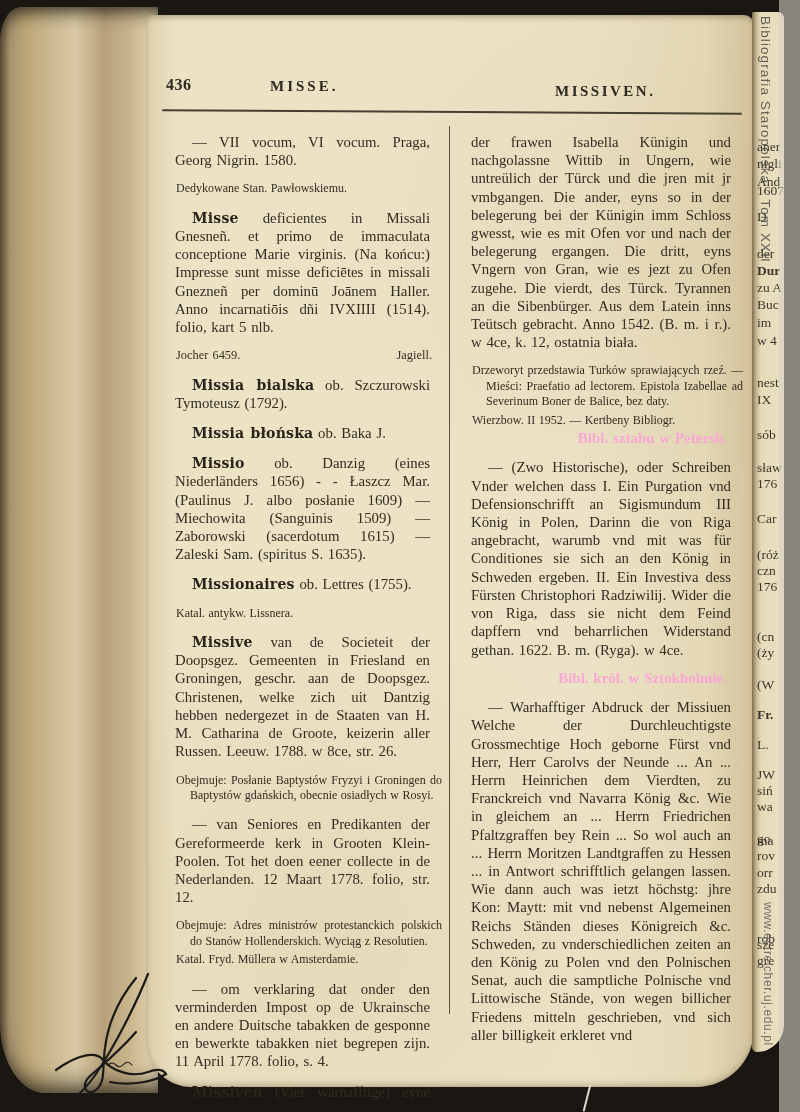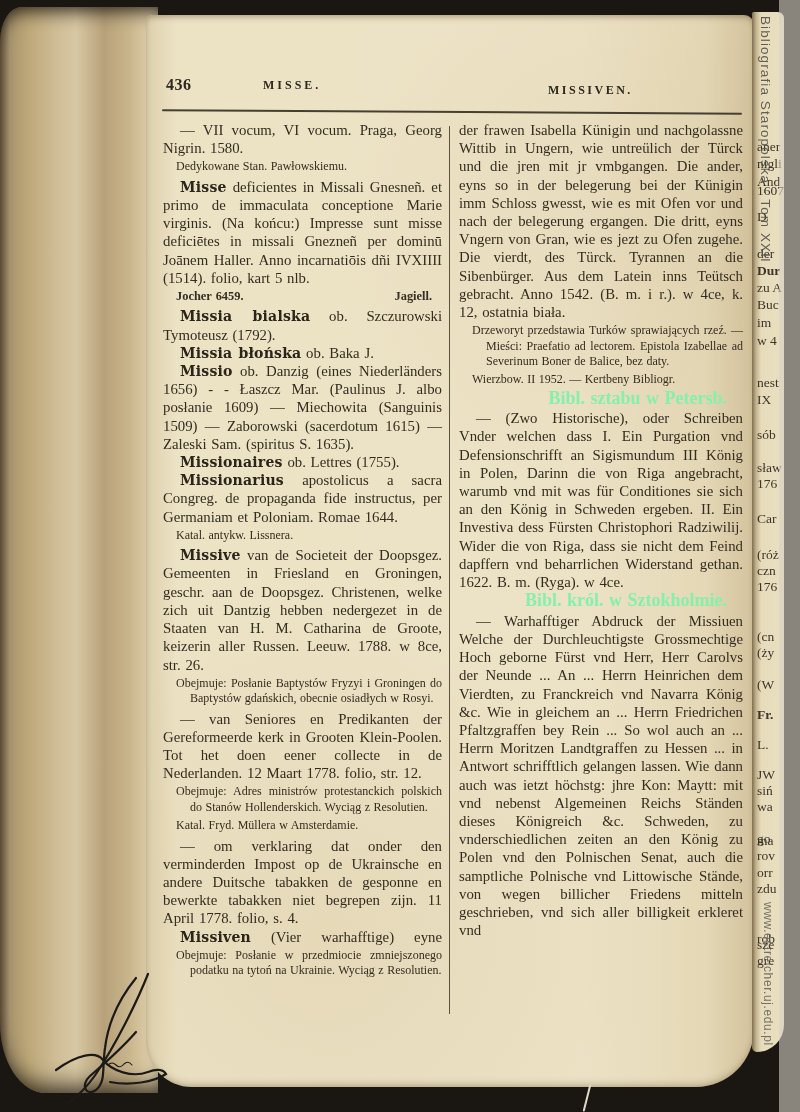--- a/index.html
+++ b/index.html
@@ -25,38 +25,38 @@
         background:linear-gradient(90deg,#7e6d50 0,#c2b28c 4px,#e6dbba 9px,#eadfc0 100%);
         border-radius:2px 8px 34px 6px;}
   .frag{position:absolute;left:5px;white-space:nowrap;font-size:13.5px;color:#3c352a;line-height:14px;}
   
   .wm-strip{position:absolute;left:779px;top:0;width:21px;height:1112px;background:rgba(214,209,197,.6);}
   .wm{position:absolute;writing-mode:vertical-rl;font-family:"Liberation Sans",sans-serif;color:#57544d;opacity:.92;}
   .wm-series{left:758px;top:16px;font-size:13.5px;letter-spacing:1.1px;}
   .wm-url{left:761px;top:902px;font-size:12px;letter-spacing:.6px;color:#6b6860;}
   
   .page-num{position:absolute;left:166px;top:76px;font-size:16px;font-weight:bold;letter-spacing:.5px;color:#2d2820;}
-  .head{position:absolute;font-size:12px;font-weight:bold;color:#2d2820;}
+  .head{position:absolute;font-size:15px;font-weight:bold;color:#2d2820;margin-left:7px;}
   .head-left{left:263px;top:78px;letter-spacing:3px;}
   .head-right{left:548px;top:83px;letter-spacing:2.5px;}
   .rule{position:absolute;left:162px;top:111px;width:580px;height:1.6px;background:#464034;transform:rotate(.35deg);border-radius:2px;}
   .divider{position:absolute;left:449px;top:126px;width:1px;height:888px;background:#59523f;}
   
   .col{position:absolute;top:121px;color:#332c21;font-size:14.8px;line-height:18.2px;
        text-align:justify;word-spacing:1px;}
   .col-left{left:163px;width:279px;}
   .col-right{left:459px;width:284px;}
-  .blk{margin:0;}
+  .blk{margin:12px;}
   p.entry,p.dash{text-indent:17px;}
   p.cont{text-indent:0;}
   .lead{font-weight:bold;font-family:"DejaVu Serif",serif;font-size:.95em;letter-spacing:.2px;color:#2a241a;}
   .note{font-size:12px;line-height:15.4px;margin:2px 0 3px;padding-left:27px;text-indent:-14px;word-spacing:.5px;}
   .ref2{font-size:12.4px;line-height:15.4px;margin:2px 0 3px;display:flex;justify-content:space-between;
-        padding:0 10px 0 13px;font-weight:bold;color:#342e23;}
-  p.refright{font-size:18px;line-height:15.4px;margin:2px 0 3px;text-align:right;padding-right:16px;font-weight:bold;color:#86efac;}
+        padding:0 10px 0 13px;font-weight:normal;color:#342e23;}
+  p.refright{font-size:15px;line-height:15.4px;margin:2px 0 3px;text-align:right;padding-right:16px;font-weight:bold;color:#f9a8d4;}
   .spread{text-align-last:justify;}
   
   .sig{position:absolute;left:40px;top:972px;width:180px;height:140px;z-index:5;}
   .thread{position:absolute;left:586px;top:1084px;width:2px;height:28px;background:#ded9cb;transform:rotate(14deg);border-radius:2px;}
 </style>
 </head>
 <body>
 
 <div id="scene">
   <div class="edges"></div>
@@ -114,21 +114,20 @@
       <p class="blk note"><span>Dedykowane Stan. Pawłowskiemu.</span></p>
       <p class="blk entry"><span class="lead">Misse</span><span> deficientes in Missali Gnesneñ. et primo de immaculata conceptione Marie virginis. (Na końcu:) Impresse sunt misse deficiētes in missali Gnezneñ per dominū Joānem Haller. Anno incarnatiōis dñi IVXIIII (1514). folio, kart 5 nlb.</span></p>
       <div class="blk ref2">
         <span>Jocher 6459.</span>
         <span>Jagiell.</span>
       </div>
       <p class="blk entry"><span class="lead">Missia bialska</span><span> ob. Szczurowski Tymoteusz (1792).</span></p>
       <p class="blk entry"><span class="lead">Missia błońska</span><span> ob. Baka J.</span></p>
       <p class="blk entry"><span class="lead">Missio</span><span> ob. Danzig (eines Niederländers 1656) - - Łaszcz Mar. (Paulinus J. albo posłanie 1609) — Miechowita (Sanguinis 1509) — Zaborowski (sacerdotum 1615) — Zaleski Sam. (spiritus S. 1635).</span></p>
       <p class="blk entry"><span class="lead">Missionaires</span><span> ob. Lettres (1755).</span></p>
-      <p class="blk entry"><span class="lead">Missionarius</span><span> apostolicus a sacra Congreg. de propaganda fide instructus, per Germaniam et Poloniam. Romae 1644.</span></p>
       <p class="blk note"><span>Katal. antykw. Lissnera.</span></p>
       <p class="blk entry"><span class="lead">Missive</span><span> van de Societeit der Doopsgez. Gemeenten in Friesland en Groningen, geschr. aan de Doopsgez. Christenen, welke zich uit Dantzig hebben nedergezet in de Staaten van H. M. Catharina de Groote, keizerin aller Russen. Leeuw. 1788. w 8ce, str. 26.</span></p>
       <p class="blk note"><span>Obejmuje: Posłanie Baptystów Fryzyi i Groningen do Baptystów gdańskich, obecnie osiadłych w Rosyi.</span></p>
       <p class="blk dash"><span>— van Seniores en Predikanten der Gereformeerde kerk in Grooten Klein-Poolen. Tot het doen eener collecte in de Nederlanden. 12 Maart 1778. folio, str. 12.</span></p>
       <p class="blk note"><span>Obejmuje: Adres ministrów protestanckich polskich do Stanów Hollenderskich. Wyciąg z Resolutien.</span></p>
       <p class="blk note"><span>Katal. Fryd. Müllera w Amsterdamie.</span></p>
       <p class="blk dash"><span>— om verklaring dat onder den verminderden Impost op de Ukrainsche en andere Duitsche tabakken de gesponne en bewerkte tabakken niet begrepen zijn. 11 April 1778. folio, s. 4.</span></p>
       <p class="blk entry spread"><span class="lead">Missiven</span><span> (Vier warhafftige) eyne</span></p>
       <p class="blk note"><span>Obejmuje: Posłanie w przedmiocie zmniejszonego podatku na tytoń na Ukrainie. Wyciąg z Resolutien.</span></p>
     </div>

